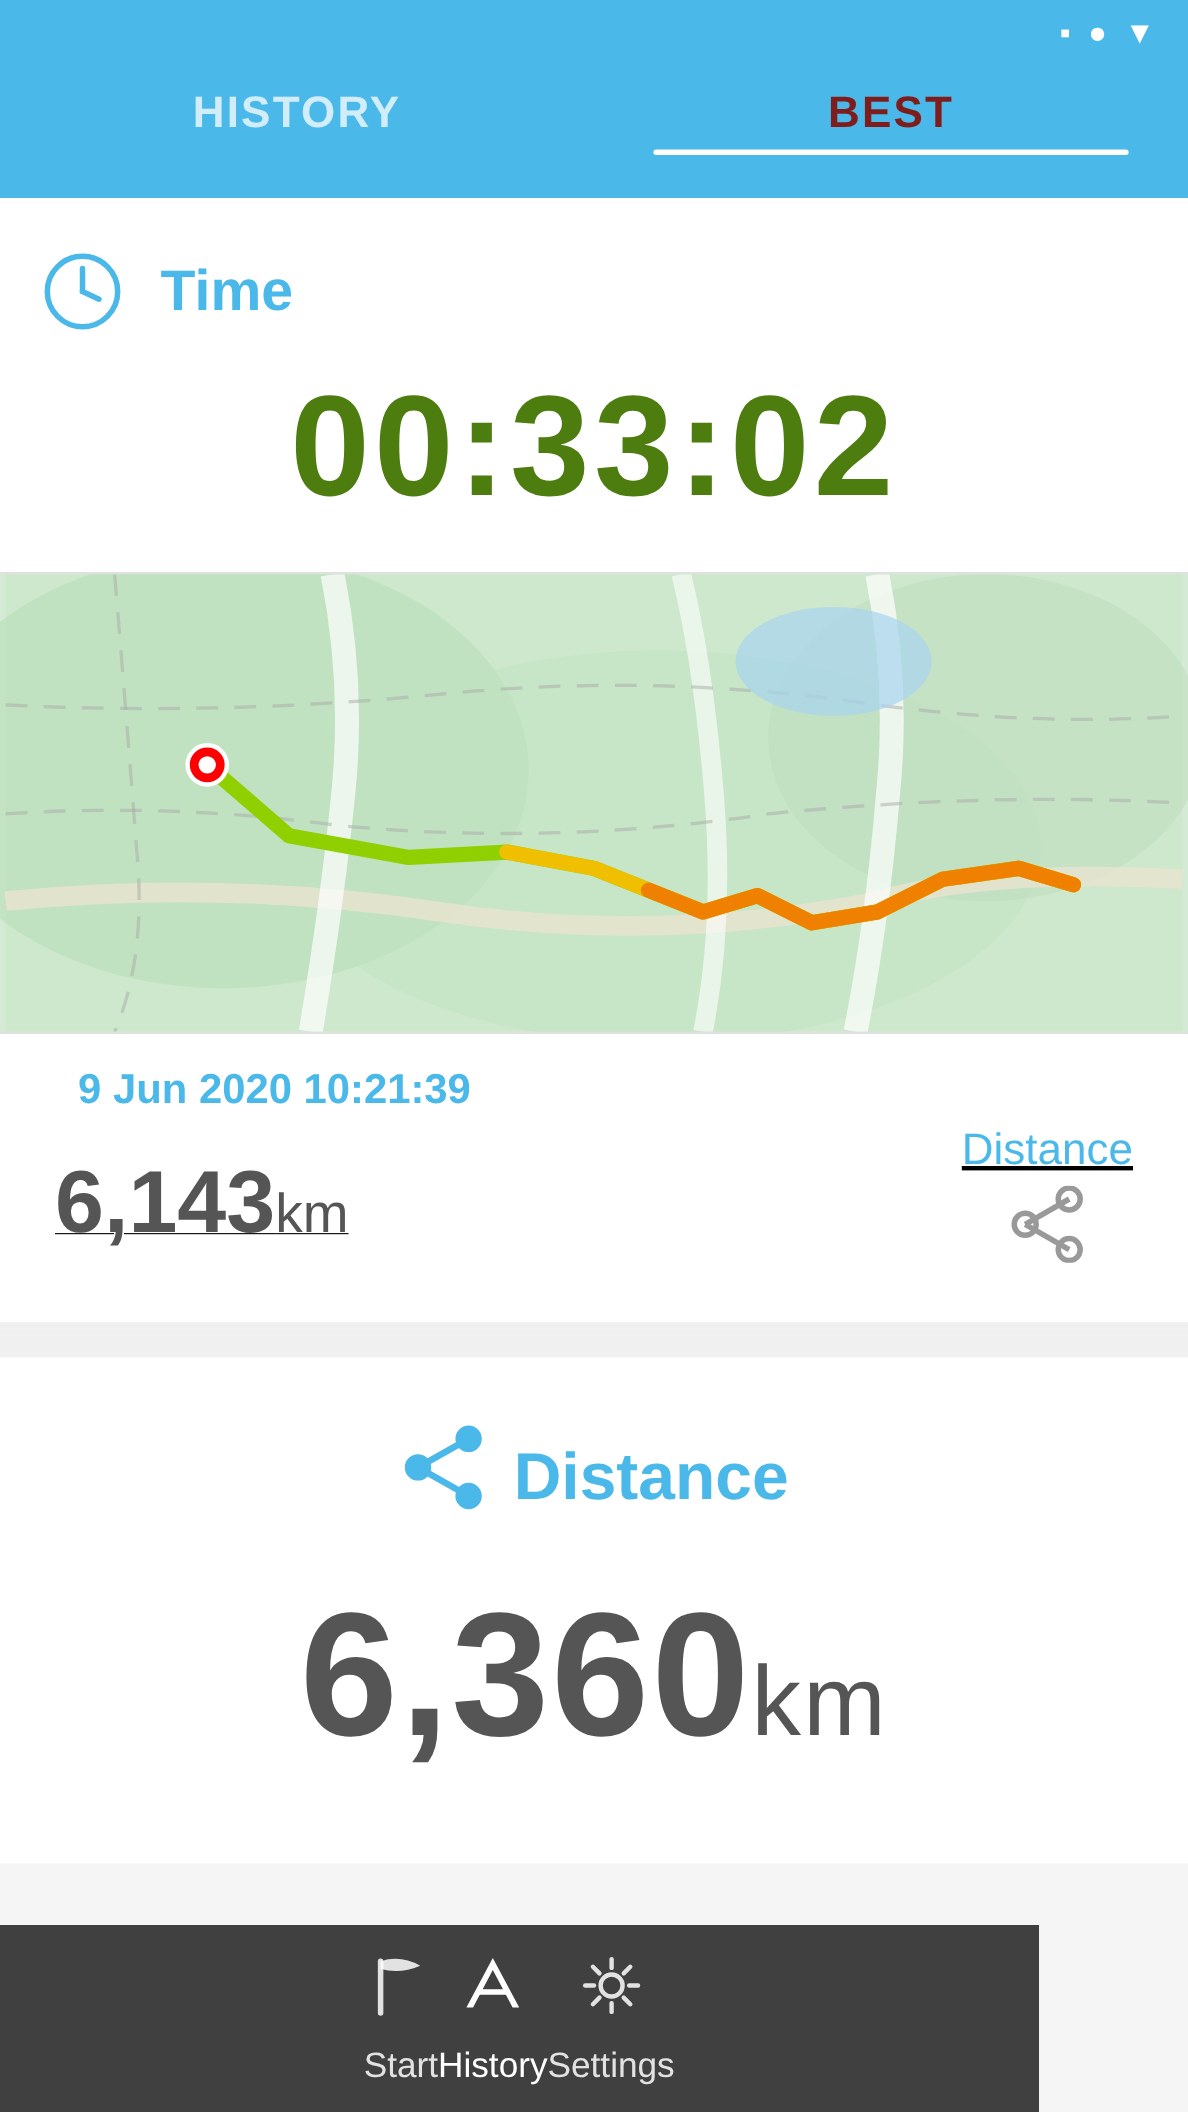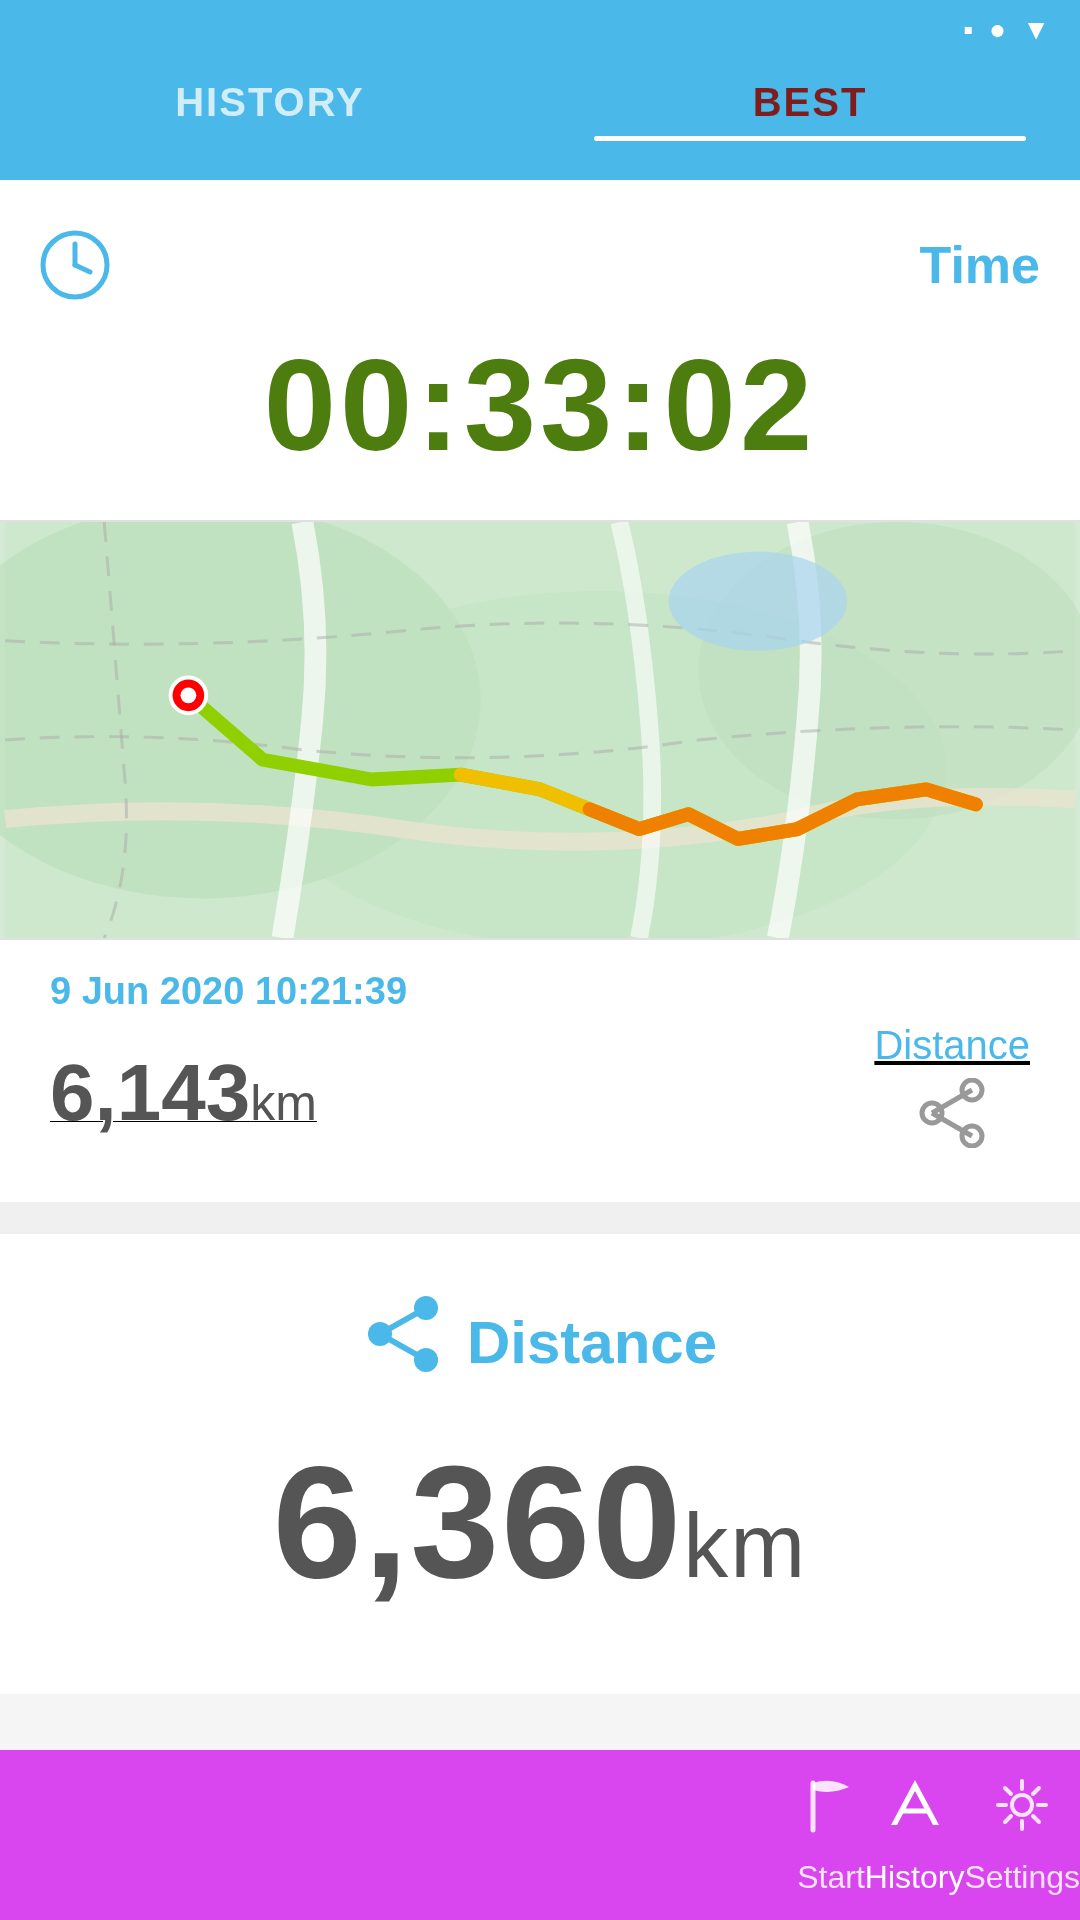--- a/index.html
+++ b/index.html
@@ -66,21 +66,21 @@
 
     
     .time-section {
       background: white;
       padding: 50px 40px 40px;
       text-align: center;
     }
     .section-header {
       display: flex;
       align-items: center;
-      justify-content: space-between;
+      justify-content: flex-start;
       gap: 36px;
       margin-bottom: 30px;
     }
     .clock-icon {
       width: 70px;
       height: 70px;
     }
     .section-title {
       font-size: 52px;
       font-weight: bold;
@@ -113,20 +113,21 @@
     .record-info {
       background: white;
       padding: 30px 50px 40px;
       border-bottom: 12px solid #f0f0f0;
     }
     .record-date {
       font-size: 38px;
       font-weight: bold;
       color: #4ab8e8;
       margin-bottom: 10px;
+      margin-left: 21px;
     }
     .record-distance-row {
       display: flex;
       align-items: center;
       justify-content: space-between;
       text-decoration: underline;
     }
     .record-distance-val {
       font-size: 80px;
       font-weight: bold;
@@ -186,26 +187,26 @@
     }
     .distance-value .unit {
       font-size: 90px;
       font-weight: normal;
     }
 
     
     .bottom-nav {
       position: fixed;
       bottom: 0;
-      width: 1080px;
+      width: 944px;
       height: 170px;
-      background: #d946ef;
-      display: flex;
-      align-items: center;
-      justify-content: flex-end;
+      background: #404040;
+      display: flex;
+      align-items: center;
+      justify-content: center;
     }
     .nav-item {
       display: flex;
       flex-direction: column;
       align-items: center;
       gap: 10px;
       cursor: pointer;
     }
     .nav-icon {
       font-size: 60px;

